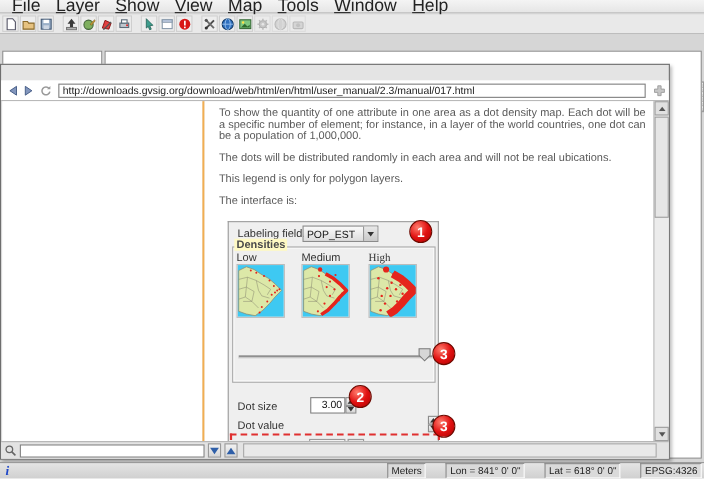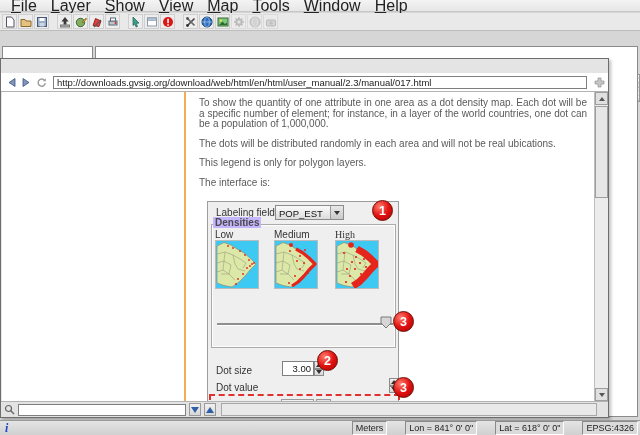--- a/index.html
+++ b/index.html
@@ -60,21 +60,21 @@
   #figure{position:absolute;left:21px;top:109px;width:192px;height:212px;background:#efefef;
           border:1px solid #9c9c9c;border-bottom:none;box-sizing:border-box;font-size:10px;color:#333;}
   .fl{position:absolute;white-space:nowrap;font-size:10px;color:#333;}
   #dd{position:absolute;left:67px;top:3px;width:69px;height:15px;background:linear-gradient(#fafafa,#dcdcdc);
       border:1px solid #8b8b8b;box-sizing:border-box;display:flex;align-items:flex-end;}
   #dd .ddtext{flex:1;font-size:9.5px;padding-left:3px;color:#111;}
   #dd .ddarrow{width:12px;height:100%;background:linear-gradient(#e8e8e8,#c9c9c9);border-left:1px solid #999;
       display:flex;align-items:center;justify-content:center;}
   #densities-group{position:absolute;left:3px;top:22px;width:185px;height:124px;
       border:1px solid #ababab;box-shadow:inset 0 0 0 1px #fdfdfd;box-sizing:border-box;}
-  #densities-label{position:absolute;left:5px;top:15px;background:#c4b5fd;padding:0 2px;
+  #densities-label{position:absolute;left:5px;top:15px;background:#fef9c3;padding:0 2px;
       font-size:10px;font-weight:bold;color:#4a4a4a;}
   .density-img{position:absolute;top:38px;width:42px;height:47px;border:1px solid #bbb;box-sizing:content-box;}
   .track{position:absolute;left:9px;top:121px;width:176px;height:2px;background:#8f8f8f;border-bottom:1px solid #fff;}
   #slider-thumb{position:absolute;left:172px;top:114px;}
   .spinbox{position:absolute;height:15px;background:#fff;border:1px solid #7f7f7f;box-sizing:border-box;
       font-size:9.5px;color:#111;text-align:right;padding:1px 2px 0 0;}
   .spinner{position:absolute;width:10px;height:15px;display:flex;flex-direction:column;}
   .spin-half{flex:1;background:linear-gradient(#f2f2f2,#d4d4d4);border:1px solid #8b8b8b;
       display:flex;align-items:center;justify-content:center;box-sizing:border-box;}
   .arr-up{width:0;height:0;border-left:3px solid transparent;border-right:3px solid transparent;border-bottom:4px solid #333;}

